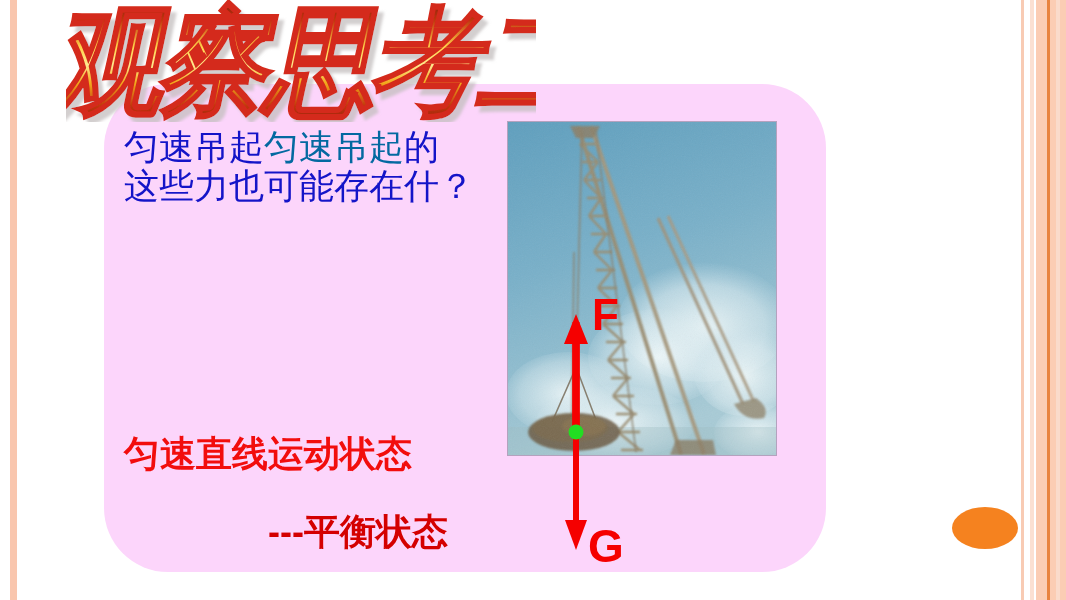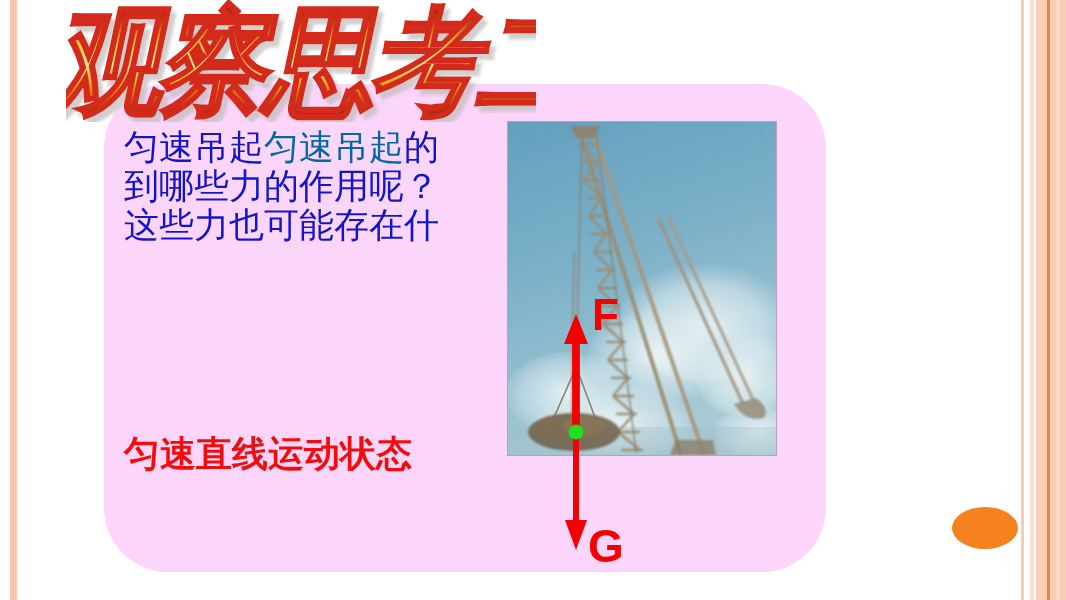--- a/index.html
+++ b/index.html
@@ -265,25 +265,25 @@
     </svg>
   </div>
 
   <span class="force-label label-F">F</span>
   <span class="force-label label-G">G</span>
 
   <div class="question-text">
     <div>
       <span>匀速吊起</span><span class="hl">匀速吊起</span><span>的</span>
     </div>
-    <div>到哪些力的作用呢？</div>
-    <div>这些力也可能存在什</div>
+    <div>这些力也可能存在什？</div>
   </div>
 
   <div class="concl-1">匀速直线运动状态</div>
+  <div class="concl-2">---平衡状态</div>
 
   <div class="wordart">
     <svg viewBox="0 0 470 128" xmlns="http://www.w3.org/2000/svg">
       <defs>
         <linearGradient id="waGrad" x1="0" y1="0" x2="0" y2="1">
           <stop offset="0%" stop-color="#7d1508"></stop>
           <stop offset="18%" stop-color="#c23a10"></stop>
           <stop offset="38%" stop-color="#ffd24a"></stop>
           <stop offset="52%" stop-color="#ffe98f"></stop>
           <stop offset="66%" stop-color="#f2a81c"></stop>

